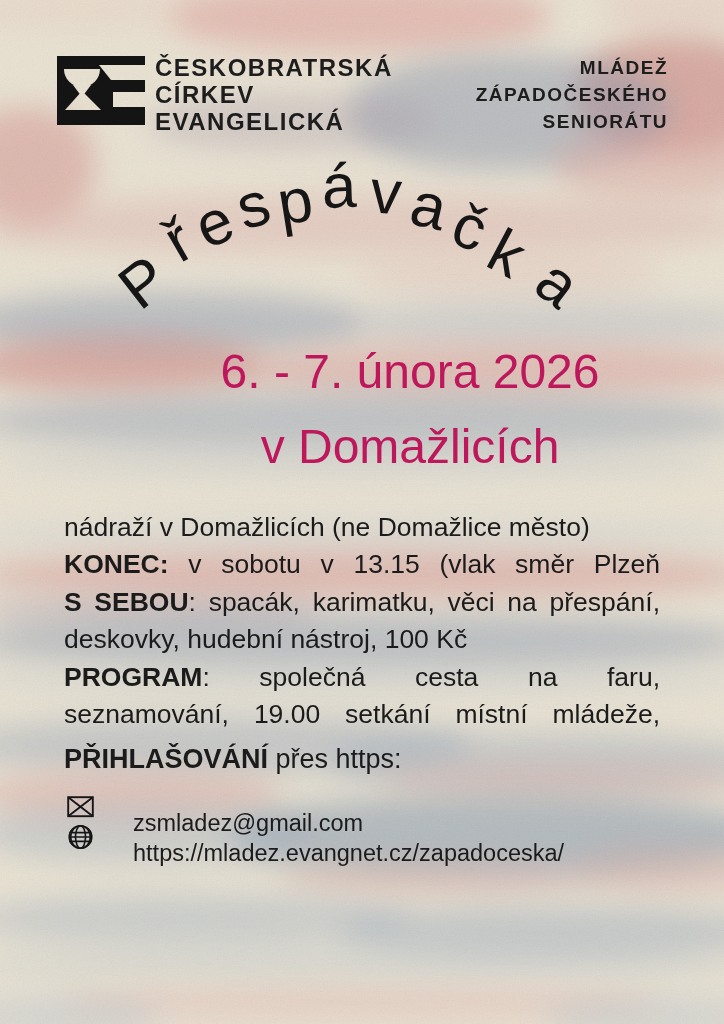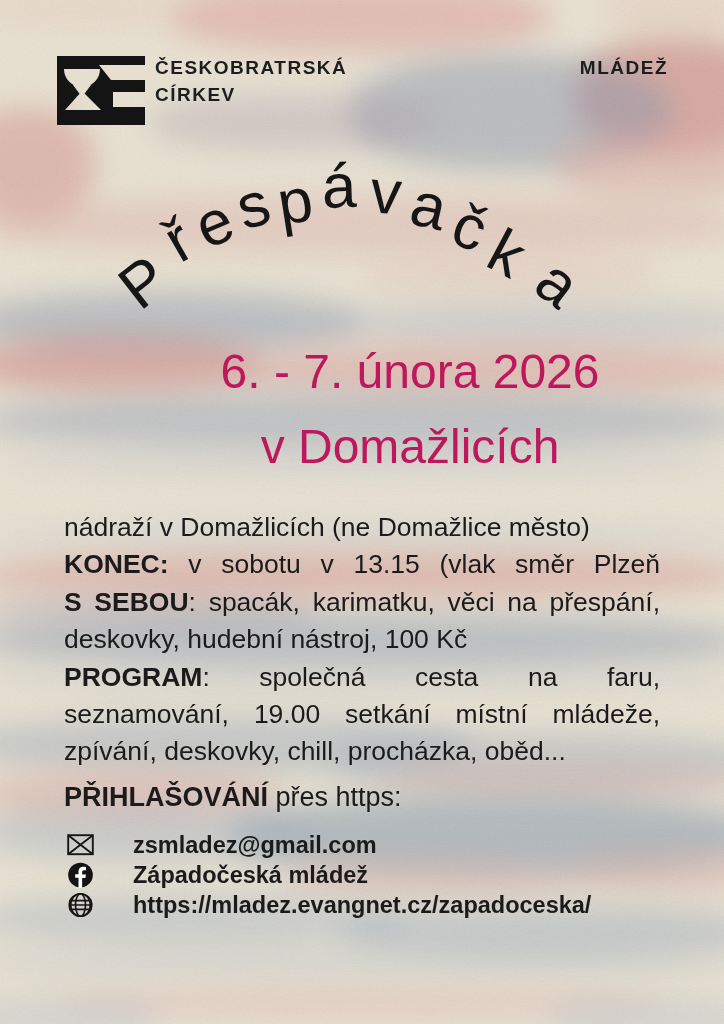--- a/index.html
+++ b/index.html
@@ -14,21 +14,21 @@
   
   .bg{position:absolute;inset:0;z-index:0;}
   .wash{position:absolute;filter:blur(14px);border-radius:45%;}
   .grain{position:absolute;inset:0;z-index:1;pointer-events:none;}
   .content{position:absolute;inset:0;z-index:2;}
 
   
   .logo{position:absolute;left:57px;top:56px;width:88px;height:69px;}
   .org{
     position:absolute;left:155px;top:54px;
-    font-size:19px;font-weight:700;line-height:27px;letter-spacing:1.5px;
+    font-size:24px;font-weight:700;line-height:27px;letter-spacing:1.5px;
   }
   .region{
     position:absolute;right:56px;top:54px;text-align:right;
     font-size:19px;font-weight:700;line-height:27px;letter-spacing:1.5px;
   }
 
   
   .arc-letter{
     position:absolute;font-size:62px;font-weight:400;color:#161616;
     transform-origin:center center;white-space:pre;
@@ -59,21 +59,21 @@
   .bl{text-align:left;}
   .bl.j{text-align:justify;text-align-last:justify;}
   .bl b{font-weight:700;}
   .signup{margin-top:6px;font-size:27px;line-height:40px;}
   .signup b{font-weight:700;}
 
   
   .contacts{margin-top:13px;}
   .crow{position:relative;height:30px;font-size:23.5px;line-height:30px;}
   .cic{position:absolute;left:3px;top:2px;width:27px;height:26px;}
-  .ctext{position:absolute;left:69px;top:0;white-space:nowrap;font-weight:bold;}
+  .ctext{position:absolute;left:69px;top:16px;white-space:nowrap;}
 </style>
 </head>
 <body>
 
 <div class="poster">
 
   <div class="bg" id="bg">
       <div class="wash" style="top: -18px; left: 170px; width: 380px; height: 70px; background: rgb(221, 151, 147); opacity: 0.5;"></div>
       <div class="wash" style="top: -12px; left: -40px; width: 240px; height: 42px; background: rgb(230, 198, 184); opacity: 0.3;"></div>
       <div class="wash" style="top: -12px; left: 600px; width: 160px; height: 40px; background: rgb(226, 181, 172); opacity: 0.3;"></div>
@@ -134,24 +134,27 @@
           <polygon points="16,29 34,29 25,41" fill="#000"></polygon>
           <polygon points="25,35 44,54 8,54" fill="#000"></polygon>
         </mask>
       </defs>
       <rect width="88" height="69" fill="#141414" mask="url(#lm)"></rect>
     </svg>
 
     <div class="org">
       <div>ČESKOBRATRSKÁ</div>
       <div>CÍRKEV</div>
+      <div>EVANGELICKÁ</div>
     </div>
 
     <div class="region">
       <div>MLÁDEŽ</div>
+      <div>ZÁPADOČESKÉHO</div>
+      <div>SENIORÁTU</div>
     </div>
 
     <div>
       <span class="arc-letter a0">P</span>
       <span class="arc-letter a1">ř</span>
       <span class="arc-letter a2">e</span>
       <span class="arc-letter a3">s</span>
       <span class="arc-letter a4">p</span>
       <span class="arc-letter a5">á</span>
       <span class="arc-letter a6">v</span>
@@ -166,38 +169,30 @@
       <div>v Domažlicích</div>
     </div>
 
     <div class="bodytext">
       <div class="bl"><b></b><span>nádraží v Domažlicích (ne Domažlice město)</span></div>
       <div class="bl j"><b>KONEC:</b><span> v sobotu v 13.15 (vlak směr Plzeň</span></div>
       <div class="bl j"><b>S SEBOU</b><span>: spacák, karimatku, věci na přespání,</span></div>
       <div class="bl"><b></b><span>deskovky, hudební nástroj, 100 Kč</span></div>
       <div class="bl j"><b>PROGRAM</b><span>: společná cesta na faru,</span></div>
       <div class="bl j"><b></b><span>seznamování, 19.00 setkání místní mládeže,</span></div>
-      <div class="bl"><b></b><span>zpívání, deskovky, chill, procházka, oběd...</span></div>
 
       <div class="signup"><b>PŘIHLAŠOVÁNÍ</b><span> přes https:</span></div>
 
       <div class="contacts">
         <div class="crow">
           <svg class="cic" viewBox="0 0 27 22">
             <rect x="1.2" y="1.2" width="24.6" height="19" fill="none" stroke="#161616" stroke-width="1.9"></rect>
             <path d="M1.2,1.2 L25.8,20.2 M25.8,1.2 L1.2,20.2" fill="none" stroke="#161616" stroke-width="1.9"></path>
           </svg>
           <span class="ctext">zsmladez@gmail.com</span>
-        </div>
-        <div class="crow">
-          <svg class="cic" viewBox="0 0 27 27">
-            <circle cx="13.5" cy="13.5" r="12.8" fill="#141414"></circle>
-            <path d="M15.2,27 V16.5 h3.4 l0.6,-3.6 h-4 v-2.4 c0,-1.1 0.5,-2 2.1,-2 h1.9 V5.2 c0,0 -1.4,-0.25 -2.9,-0.25 c-3,0 -4.9,1.8 -4.9,5 v2.9 H8 v3.6 h3.4 V27 Z" fill="#fff"></path>
-          </svg>
-          <span class="ctext">Západočeská mládež</span>
         </div>
         <div class="crow">
           <svg class="cic" viewBox="0 0 27 27">
             <g fill="none" stroke="#161616" stroke-width="1.7">
               <circle cx="13.5" cy="13.5" r="11.7"></circle>
               <ellipse cx="13.5" cy="13.5" rx="5.2" ry="11.7"></ellipse>
               <ellipse cx="13.5" cy="13.5" rx="10.2" ry="11.7"></ellipse>
               <path d="M2,9 H25 M1.8,13.5 H25.2 M2,18 H25"></path>
             </g>
           </svg>

